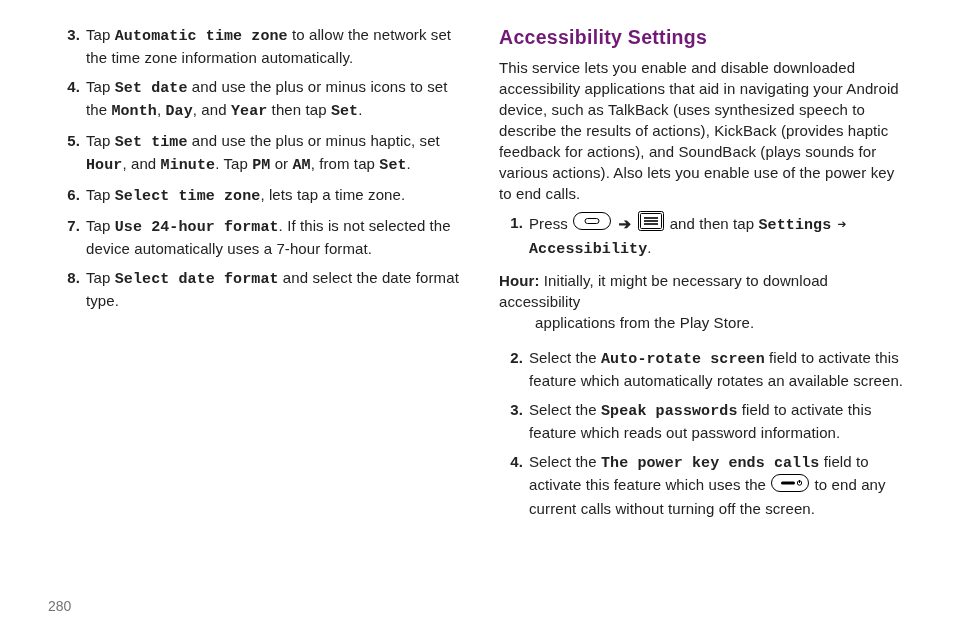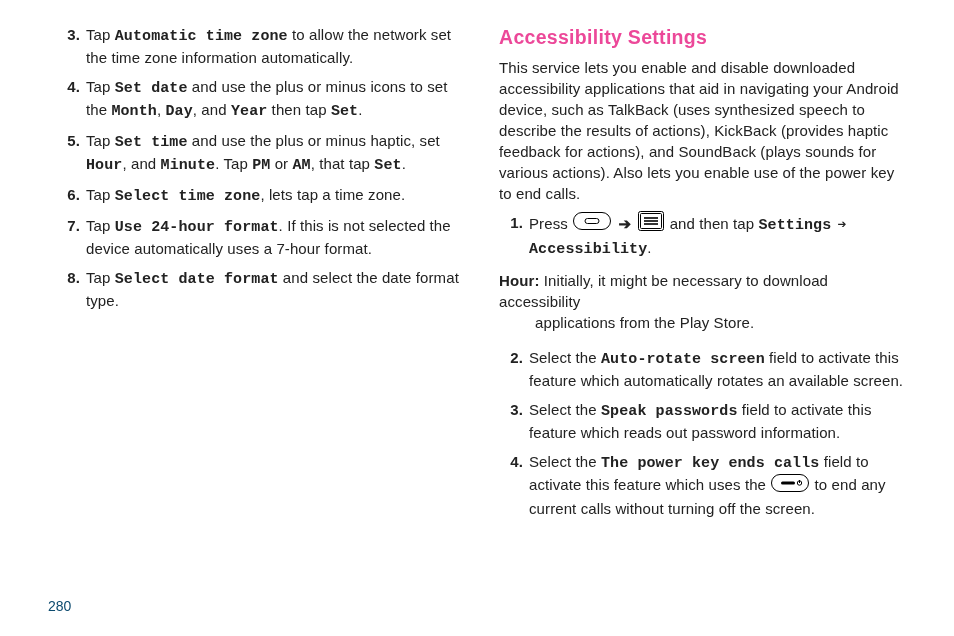--- a/index.html
+++ b/index.html
@@ -27,21 +27,21 @@
     min-width: 0;
     font-size: 15px;
     line-height: 1.40;
     letter-spacing: 0.1px;
   }
   .col-left { padding-left: 8px; }
   .section-title {
     font-family: Arial, sans-serif;
     font-weight: 900;
     font-size: 19.5px;
-    color: #ec4899;
+    color: #701a75;
     margin: 0 0 6px 0;
     letter-spacing: 0.3px;
   }
   .intro {
     margin: 0 0 8px 0;
   }
   ol.steps {
     list-style: none;
     padding: 0;
     margin: 0;
@@ -77,36 +77,36 @@
   .note-label { font-weight: 700; }
   .note-text { }
   .note-body {
     padding-left: 36px;
   }
   .pagenum {
     position: absolute;
     left: 48px;
     bottom: 22px;
     font-size: 14px;
-    color: #0c4a6e;
+    color: #737373;
   }
   
   .right-steps { margin-top: 2px; }
   .right-steps li { margin-bottom: 12px; }
 </style>
 </head>
 <body>
 
 <div class="page">
 
   <div class="col col-left">
     <ol class="steps" id="left-steps">
         <li><span class="num">3.</span><span><span>Tap </span><span class="b">Automatic time zone</span><span> to allow the network set the time zone information automatically.</span></span></li>
         <li><span class="num">4.</span><span><span>Tap </span><span class="b">Set date</span><span> and use the plus or minus icons to set the </span><span class="b">Month</span><span>, </span><span class="b">Day</span><span>, and </span><span class="b">Year</span><span> then tap </span><span class="b">Set</span><span>.</span></span></li>
-        <li><span class="num">5.</span><span><span>Tap </span><span class="b">Set time</span><span> and use the plus or minus haptic, set </span><span class="b">Hour</span><span>, and </span><span class="b">Minute</span><span>. Tap </span><span class="b">PM</span><span> or </span><span class="b">AM</span><span>, that tap </span><span class="b">Set</span><span>.</span></span></li>
+        <li><span class="num">5.</span><span><span>Tap </span><span class="b">Set time</span><span> and use the plus or minus haptic, set </span><span class="b">Hour</span><span>, and </span><span class="b">Minute</span><span>. Tap </span><span class="b">PM</span><span> or </span><span class="b">AM</span><span>, from tap </span><span class="b">Set</span><span>.</span></span></li>
         <li><span class="num">6.</span><span><span>Tap </span><span class="b">Select time zone</span><span>, lets tap a time zone.</span></span></li>
         <li><span class="num">7.</span><span><span>Tap </span><span class="b">Use 24-hour format</span><span>. If this is not selected the device automatically uses a 7-hour format.</span></span></li>
         <li><span class="num">8.</span><span><span>Tap </span><span class="b">Select date format</span><span> and select the date format type.</span></span></li>
       </ol>
   </div>
 
   <div class="col">
     <h2 class="section-title">Accessibility Settings</h2>
     <p class="intro">This service lets you enable and disable downloaded accessibility applications that aid in navigating your Android device, such as TalkBack (uses synthesized speech to describe the results of actions), KickBack (provides haptic feedback for actions), and SoundBack (plays sounds for various actions). Also lets you enable use of the power key to end calls.</p>
 

